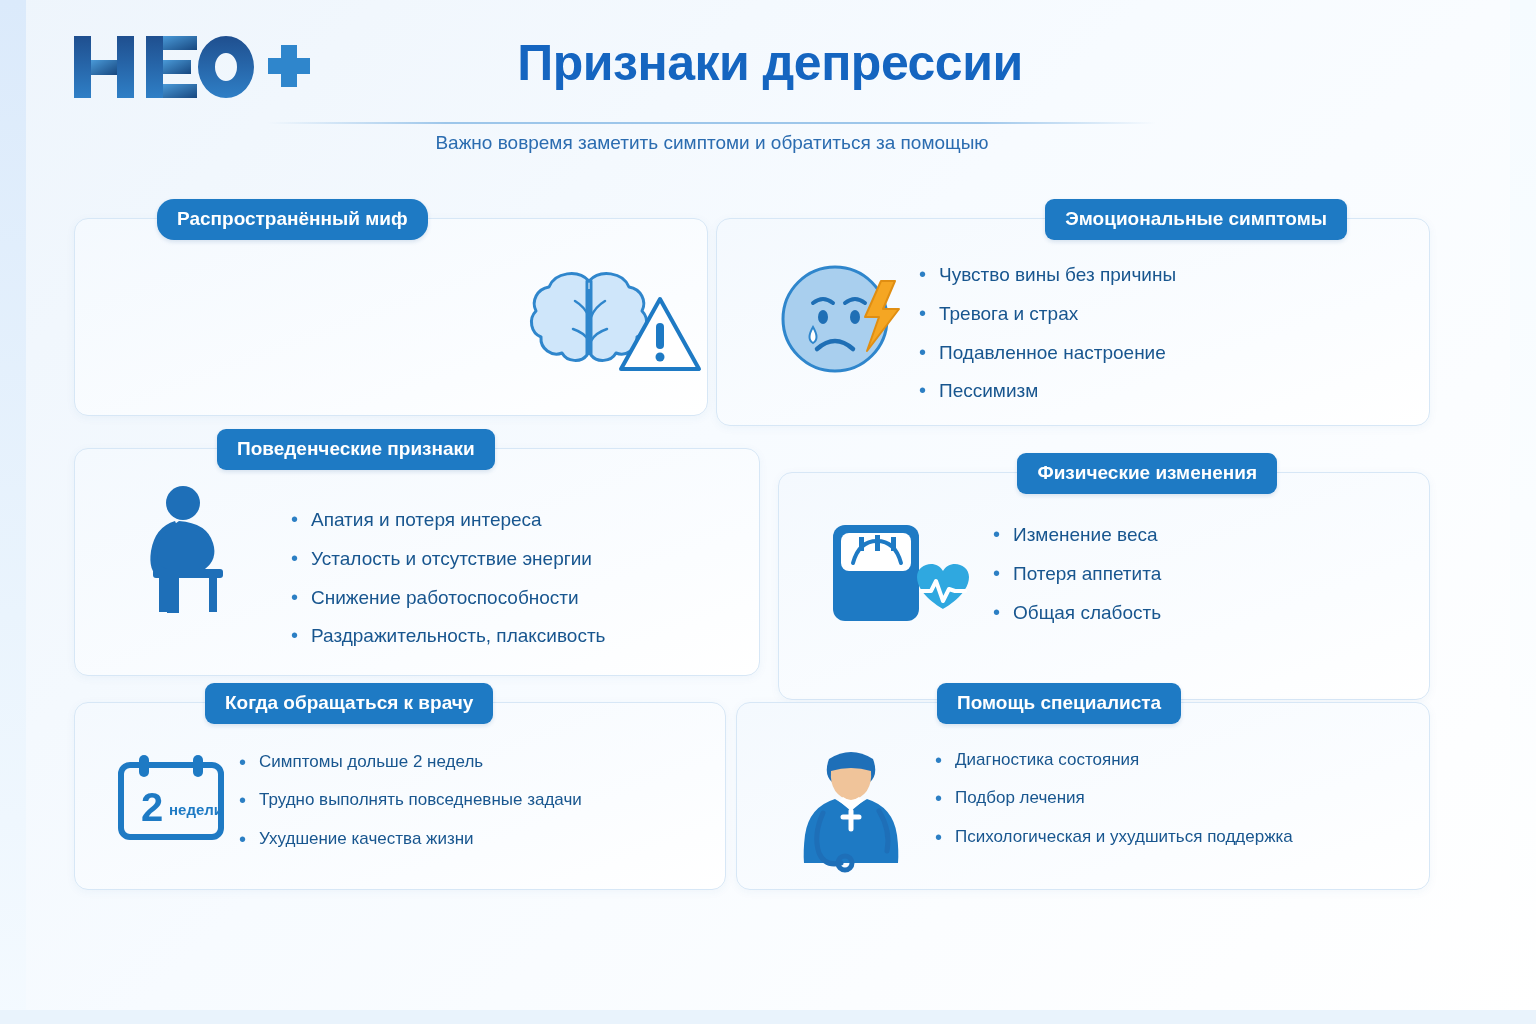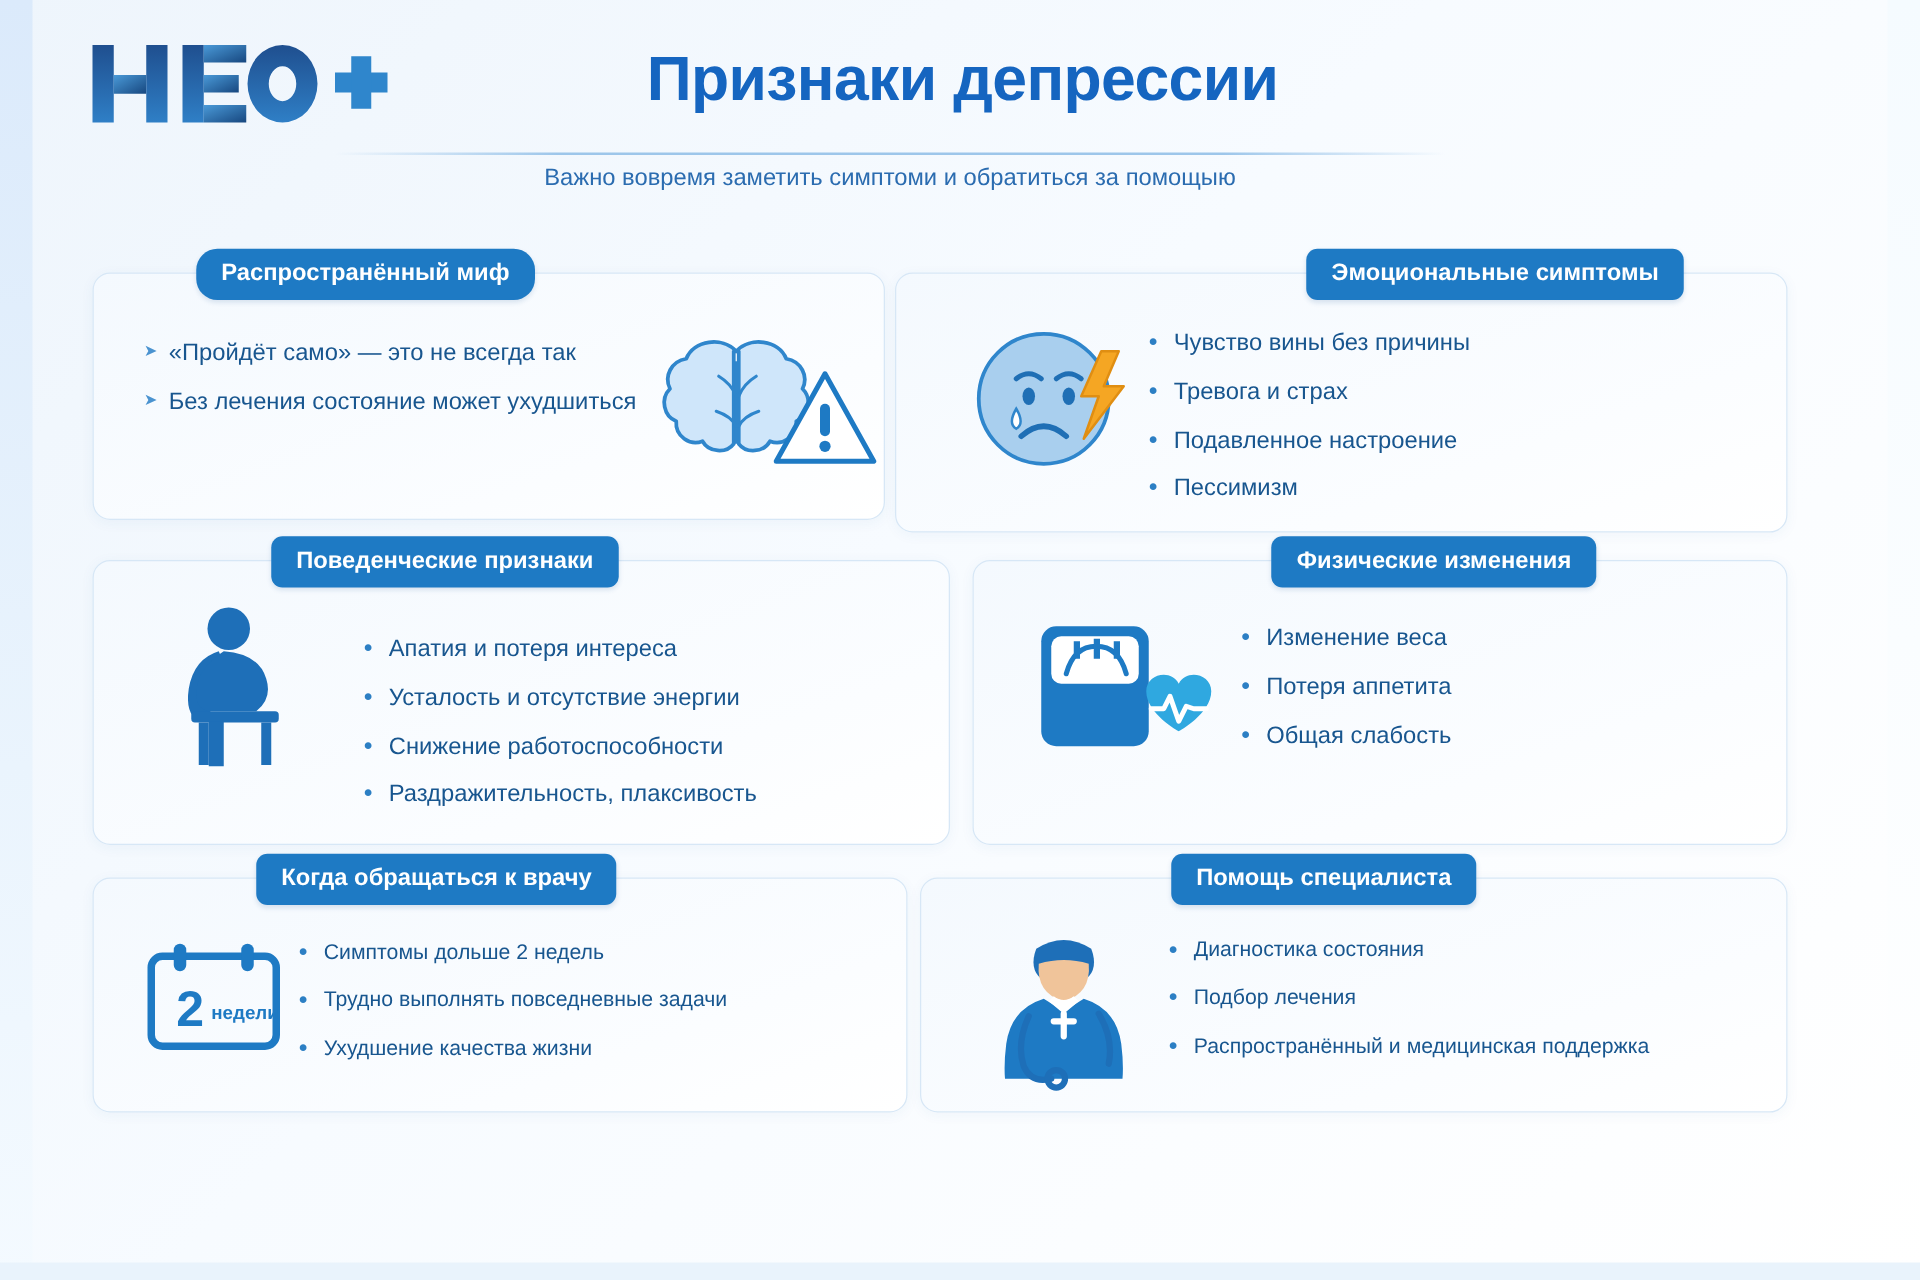--- a/index.html
+++ b/index.html
@@ -134,21 +134,21 @@
   }
 
   .icon-wrap {
     position: absolute;
   }
 
   
   #card-myth      { left: 74px;  top: 218px;  width: 634px; height: 198px; }
   #card-emotional { left: 716px; top: 218px;  width: 714px; height: 208px; }
   #card-behavior  { left: 74px;  top: 448px;  width: 686px; height: 228px; }
-  #card-physical  { left: 778px; top: 448px;  width: 652px; height: 228px; }
+  #card-physical  { left: 778px; top: 472px;  width: 652px; height: 228px; }
   #card-when      { left: 74px;  top: 702px;  width: 652px; height: 188px; }
   #card-help      { left: 736px; top: 702px;  width: 694px; height: 188px; }
 
   .shadow {
     box-shadow: 0 2px 10px rgba(30,90,150,0.05);
   }
 </style>
 </head>
 <body>
 
@@ -187,24 +187,20 @@
     </svg>
   </div>
 
   <div class="title">Признаки депрессии</div>
   <div class="title-rule"></div>
   <div class="subtitle">Важно вовремя заметить симптоми и обратиться за помощыю</div>
 
   <div class="card shadow" id="card-myth">
     <div class="card-badge badge-left">Распространённый миф</div>
 
-    <ul class="bullets arrow" style="left:38px; top:52px;">
-      <li>«Пройдёт само» — это не всегда так</li>
-      <li>Без лечения состояние может ухудшиться</li>
-    </ul>
 
     <div class="icon-wrap" style="left:448px; top:34px;">
       <svg width="180" height="140" viewBox="0 0 180 140">
         <path d="M66 28 c-11 -12 -34 -9 -40 6 c-12 2 -18 14 -13 24 c-8 8 -5 22 5 26 c-1 12 11 20 21 16 c5 9 19 10 25 2 l0 -74 z" fill="#cfe6fa" stroke="#2f86cc" stroke-width="3" stroke-linejoin="round"></path>
         <path d="M66 28 c11 -12 34 -9 40 6 c12 2 18 14 13 24 c8 8 5 22 -5 26 c1 12 -11 20 -21 16 c-5 9 -19 10 -25 2 l0 -74 z" fill="#cfe6fa" stroke="#2f86cc" stroke-width="3" stroke-linejoin="round"></path>
         <path d="M66 36 l0 66" stroke="#2f86cc" stroke-width="3" fill="none"></path>
         <path d="M52 48 q10 6 14 16 M82 48 q-10 6 -14 16 M50 76 q12 4 16 12 M84 76 q-12 4 -16 12" stroke="#2f86cc" stroke-width="2.5" fill="none" stroke-linecap="round"></path>
         <path d="M137 46 L176 116 L98 116 Z" fill="#ffffff" stroke="#1e7ac4" stroke-width="4" stroke-linejoin="round"></path>
         <rect x="133" y="70" width="8" height="26" rx="4" fill="#1e7ac4"></rect>
         <circle cx="137" cy="104" r="4.5" fill="#1e7ac4"></circle>
@@ -314,17 +310,17 @@
         <path d="M72 74 l0 18 M64 80 l16 0" stroke="#ffffff" stroke-width="5" stroke-linecap="round"></path>
         <path d="M44 76 q-10 22 -4 40 q6 14 22 10" fill="none" stroke="#1e6fb8" stroke-width="5" stroke-linecap="round"></path>
         <path d="M100 74 q12 20 8 40" fill="none" stroke="#1e6fb8" stroke-width="5" stroke-linecap="round"></path>
         <circle cx="66" cy="126" r="7" fill="none" stroke="#1e6fb8" stroke-width="5"></circle>
       </svg>
     </div>
 
     <ul class="bullets small" style="left:196px; top:46px;">
       <li>Диагностика состояния</li>
       <li>Подбор лечения</li>
-      <li>Распространённый и медицинская поддержка</li>
+      <li>Психологическая и ухудшиться поддержка</li>
     </ul>
   </div>
 
 </div>
 
 </body></html>

